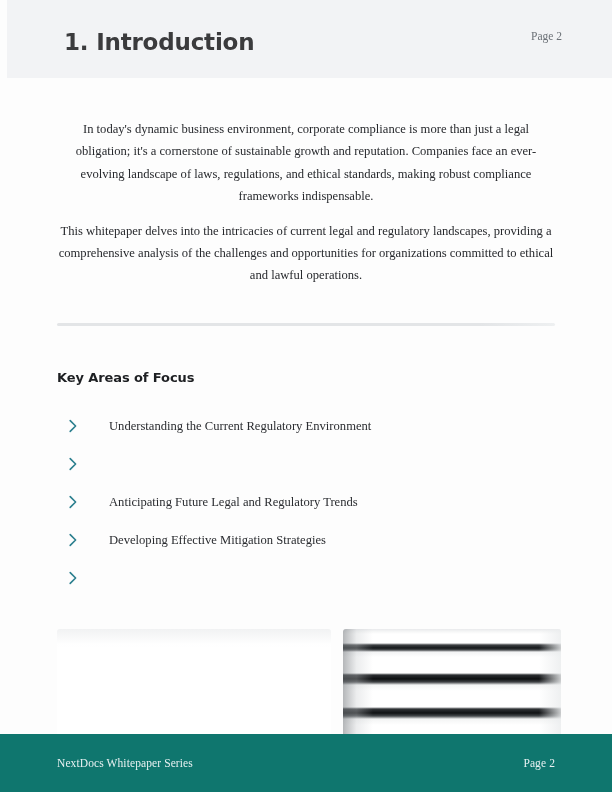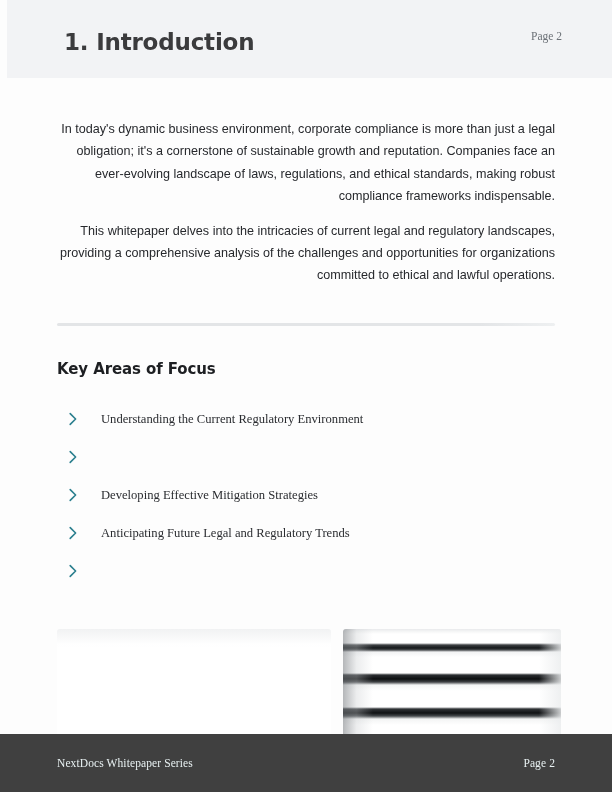--- a/index.html
+++ b/index.html
@@ -59,61 +59,62 @@
   .content {
     position: absolute;
     top: 78px;
     left: 57px;
     width: 498px;
   }
   .intro-block {
     padding-top: 40px;
   }
   .intro-para {
-    font-family: Liberation Sans, sans-serif;
+    font-family: Liberation Serif, serif;
     font-size: 12.6px;
     line-height: 22.4px;
     color: #27292d;
     margin: 0;
-    text-align: right;
+    text-align: center;
   }
   .intro-para + .intro-para {
     margin-top: 12px;
   }
 
   .rule {
     margin-top: 36px;
     height: 3px;
     width: 498px;
     background: linear-gradient(90deg, #e3e5e7 0%, #e3e5e7 85%, #eef0f1 100%);
     border-radius: 2px;
   }
 
   .subsection-title {
     font-family: "DejaVu Sans", sans-serif;
-    font-size: 15px;
+    font-size: 13px;
     font-weight: bold;
     color: #1d1f22;
     letter-spacing: -0.1px;
     margin: 0;
-    padding-top: 34px;
+    padding-top: 44px;
   }
 
   
   .focus-list {
     list-style: none;
     margin: 0;
     padding: 0;
     padding-top: 22px;
   }
   .focus-item {
     display: flex;
     align-items: center;
     height: 38px;
     padding-left: 8px;
+    gap: 8px;
   }
   .chev {
     width: 16px;
     height: 16px;
     flex: 0 0 16px;
     display: block;
     margin-right: 20px;
   }
   .chev svg {
     display: block;
@@ -208,21 +209,21 @@
       rgba(255,255,255,0) 100%);
   }
 
   
   .page-footer {
     position: absolute;
     left: 0;
     bottom: 0;
     width: 612px;
     height: 58px;
-    background: #404040;
+    background: #0f766e;
   }
   .footer-inner {
     position: absolute;
     left: 57px;
     right: 57px;
     top: 0;
     bottom: 0;
     display: flex;
     align-items: center;
     justify-content: space-between;
@@ -273,30 +274,30 @@
         </svg>
       </span>
     </li>
 
     <li class="focus-item">
       <span class="chev">
         <svg width="16" height="16" viewBox="0 0 16 16" aria-hidden="true">
           <path d="M5.2 2.6 L10.6 8 L5.2 13.4" fill="none" stroke="#2b7f8e" stroke-width="1.6" stroke-linecap="round" stroke-linejoin="round"></path>
         </svg>
       </span>
+      <span class="focus-label">Anticipating Future Legal and Regulatory Trends</span>
+    </li>
+
+    <li class="focus-item">
+      <span class="chev">
+        <svg width="16" height="16" viewBox="0 0 16 16" aria-hidden="true">
+          <path d="M5.2 2.6 L10.6 8 L5.2 13.4" fill="none" stroke="#2b7f8e" stroke-width="1.6" stroke-linecap="round" stroke-linejoin="round"></path>
+        </svg>
+      </span>
       <span class="focus-label">Developing Effective Mitigation Strategies</span>
-    </li>
-
-    <li class="focus-item">
-      <span class="chev">
-        <svg width="16" height="16" viewBox="0 0 16 16" aria-hidden="true">
-          <path d="M5.2 2.6 L10.6 8 L5.2 13.4" fill="none" stroke="#2b7f8e" stroke-width="1.6" stroke-linecap="round" stroke-linejoin="round"></path>
-        </svg>
-      </span>
-      <span class="focus-label">Anticipating Future Legal and Regulatory Trends</span>
     </li>
 
     <li class="focus-item">
       <span class="chev">
         <svg width="16" height="16" viewBox="0 0 16 16" aria-hidden="true">
           <path d="M5.2 2.6 L10.6 8 L5.2 13.4" fill="none" stroke="#2b7f8e" stroke-width="1.6" stroke-linecap="round" stroke-linejoin="round"></path>
         </svg>
       </span>
     </li>
 

